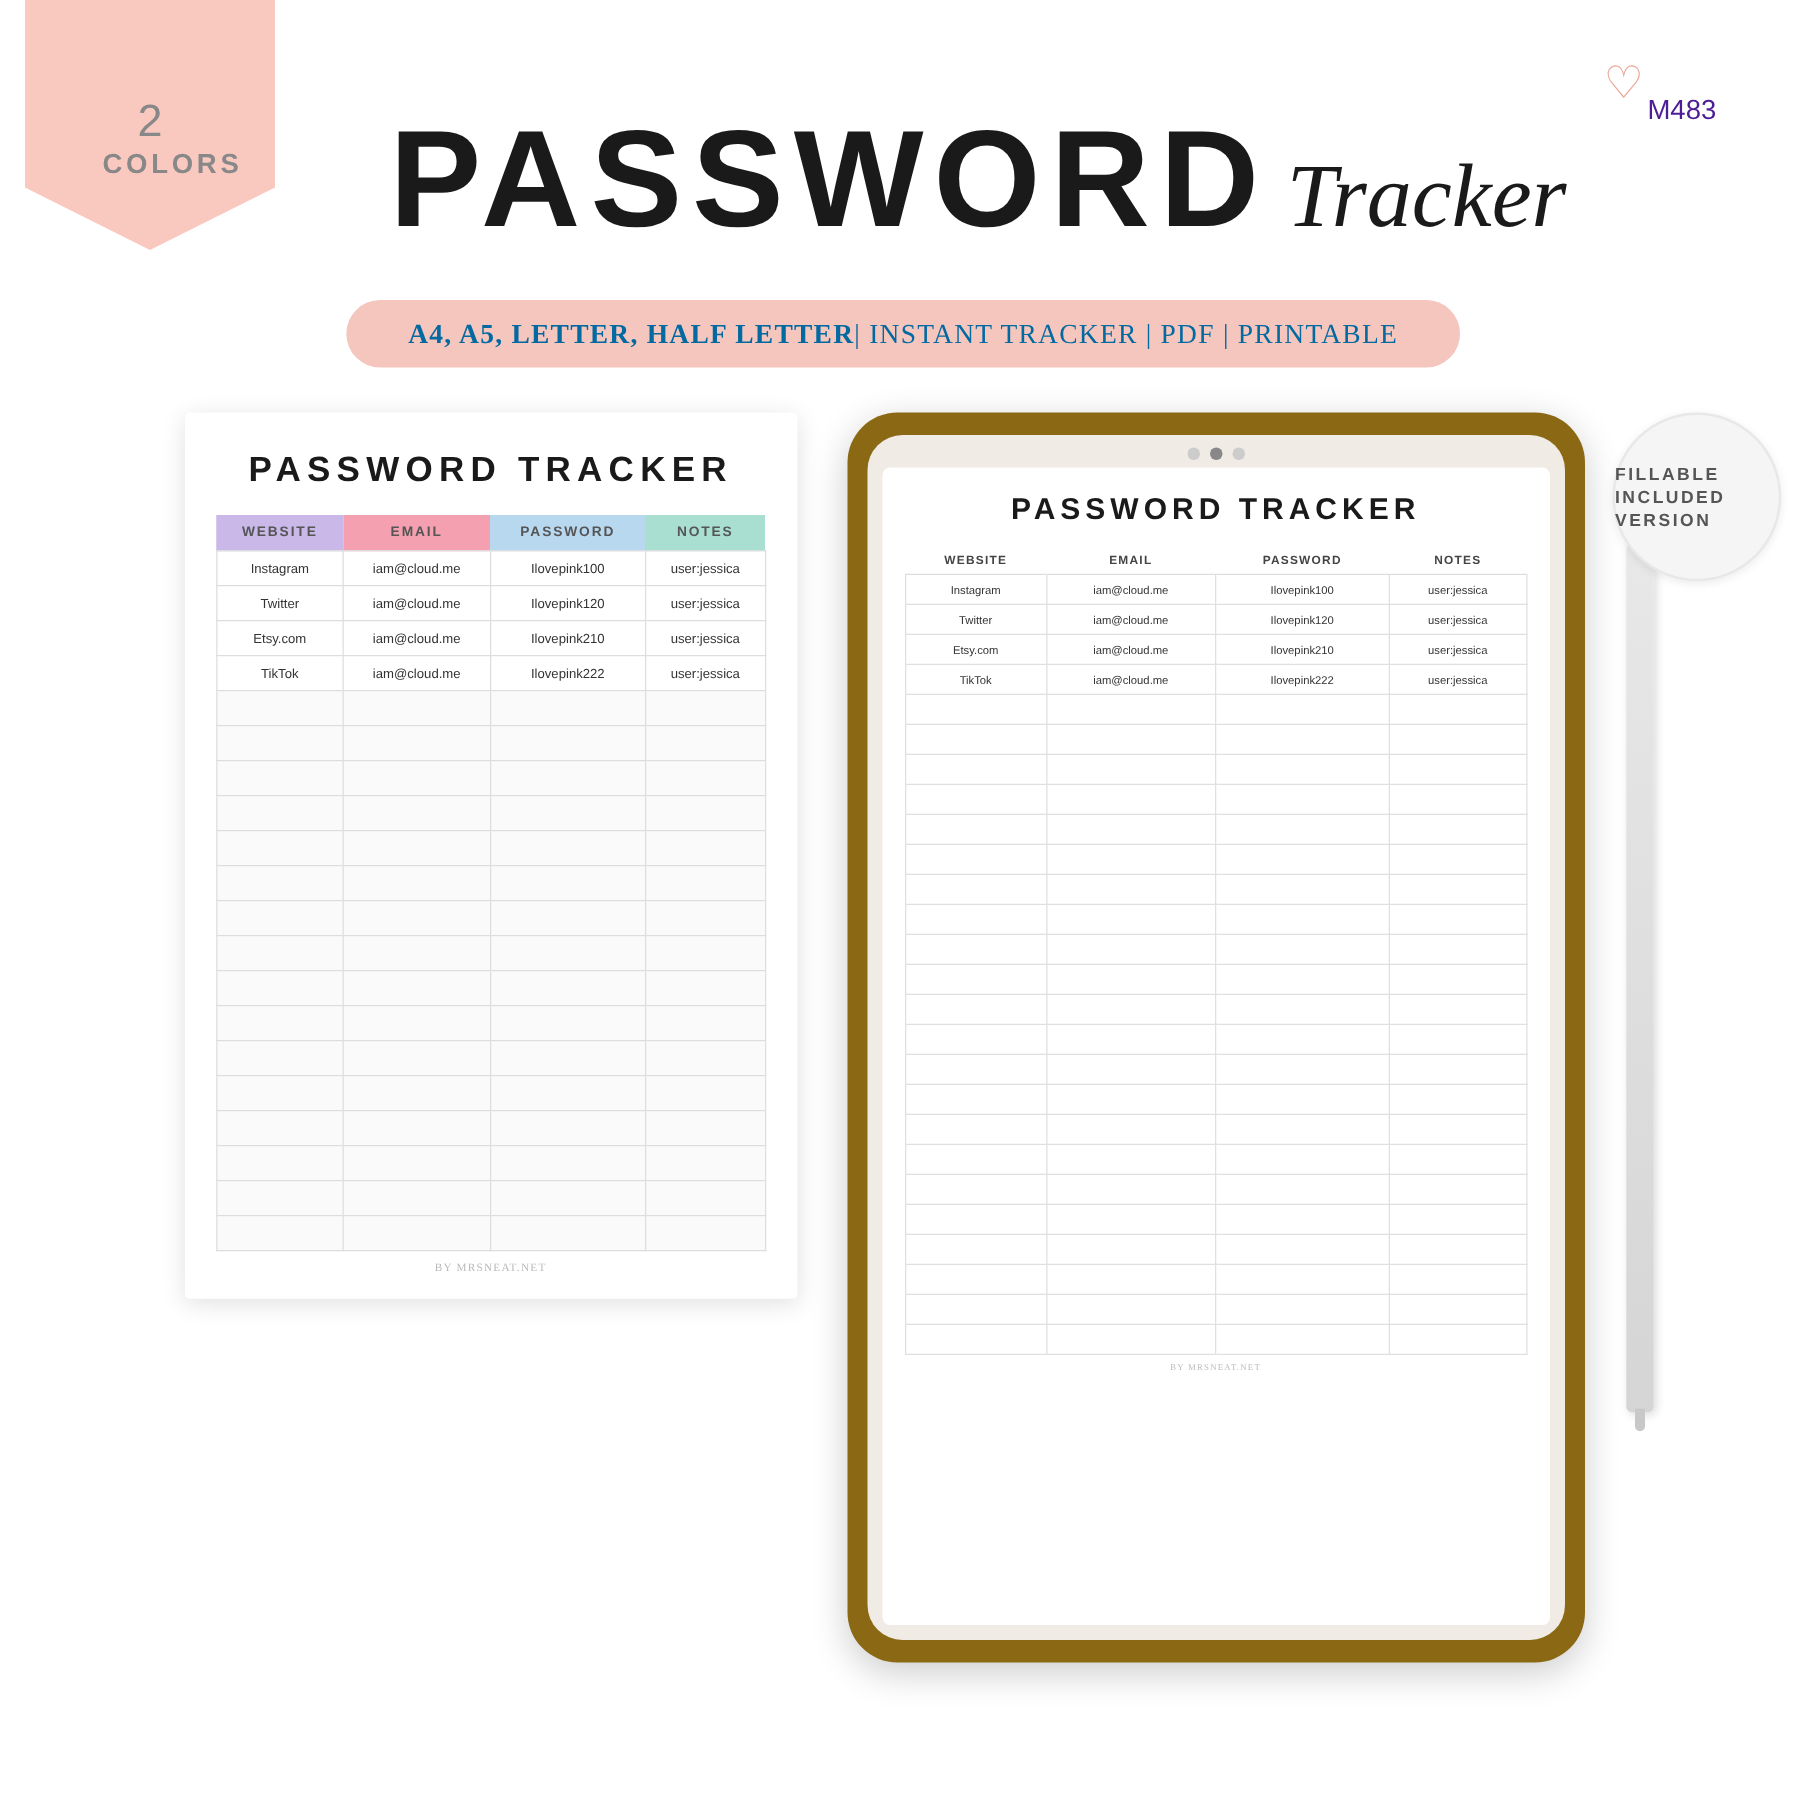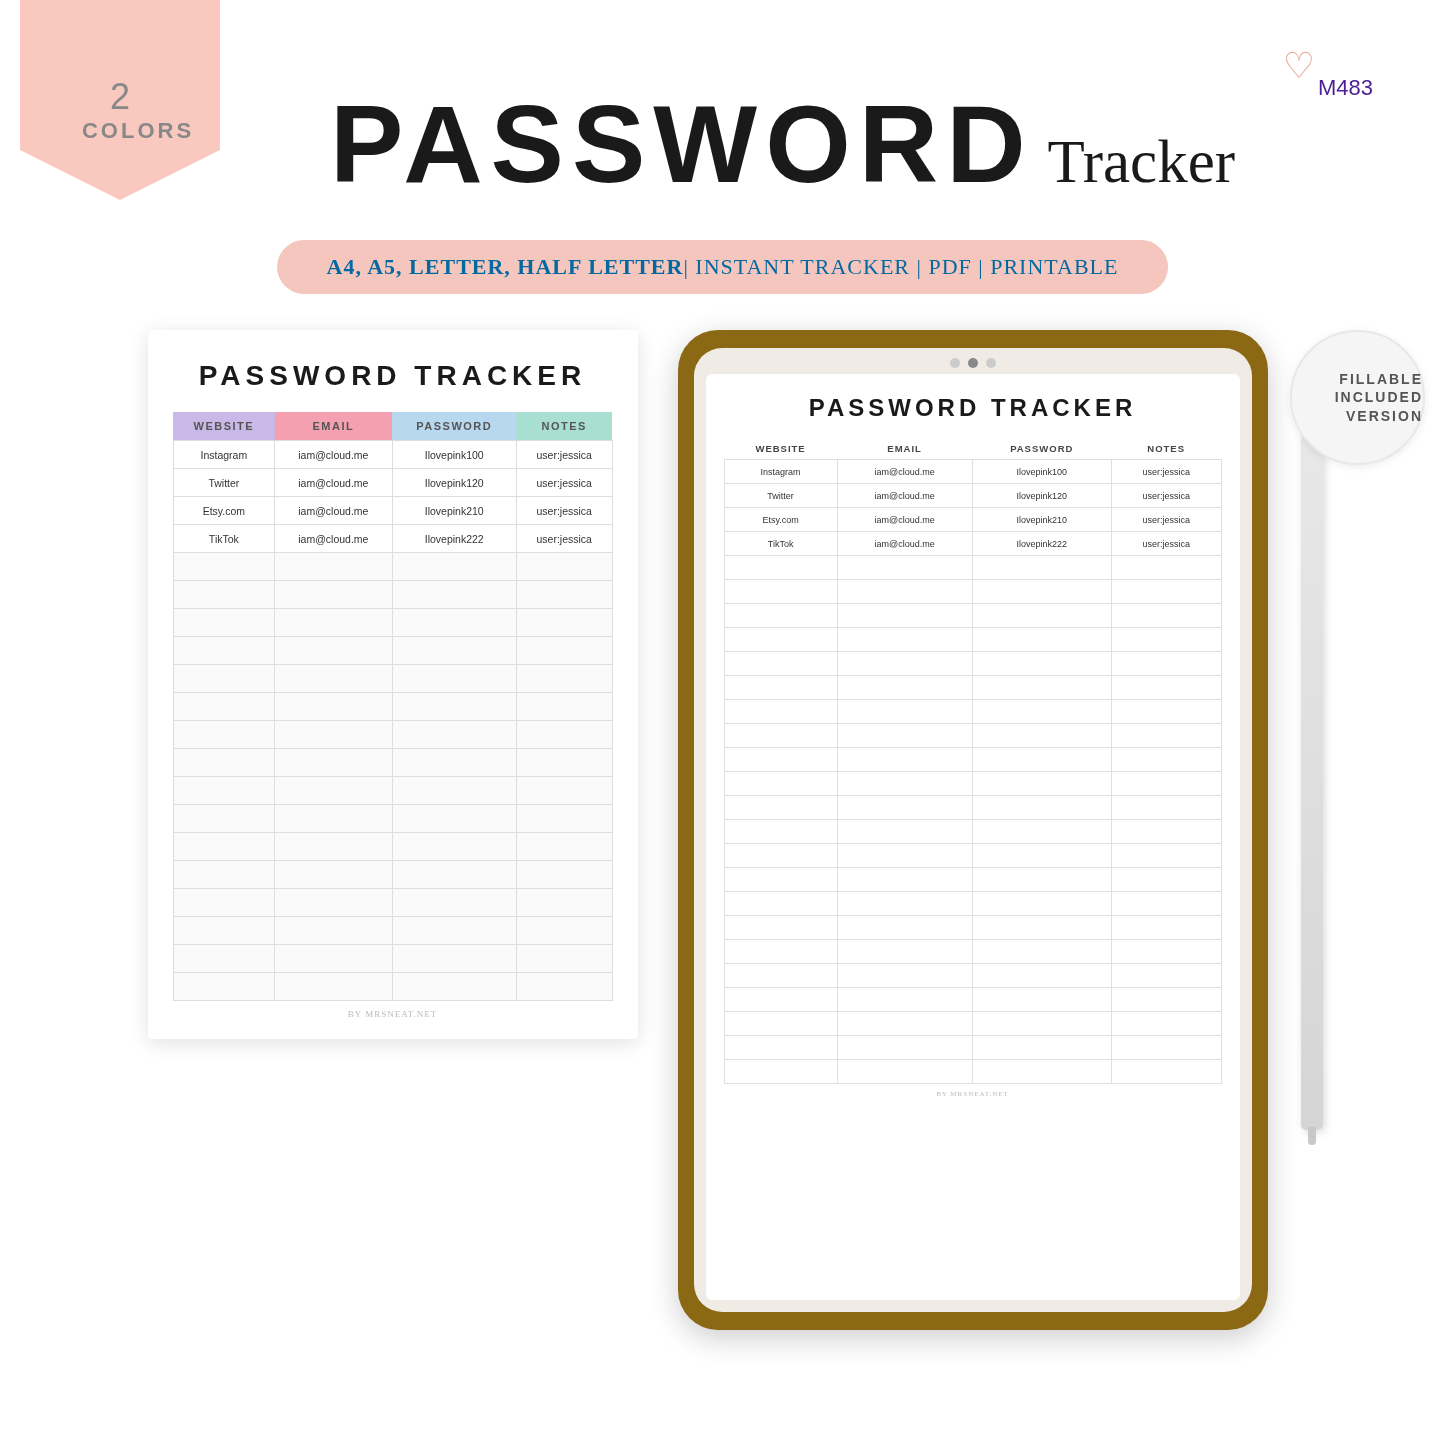--- a/index.html
+++ b/index.html
@@ -58,24 +58,25 @@
     }
     .title-password {
       font-size: 110px;
       font-family: 'Arial Narrow', Arial, sans-serif;
       font-weight: 900;
       letter-spacing: 8px;
       color: #1a1a1a;
       display: inline;
     }
     .title-tracker {
-      font-size: 61px;
+      font-size: 72px;
       font-family: 'Palatino Linotype', 'Book Antiqua', cursive, serif;
       font-weight: 400;
       color: #1a1a1a;
+      font-style: italic;
       display: inline;
       margin-left: 10px;
     }
     .product-code {
       position: absolute;
       top: 75px;
       right: 72px;
       font-size: 22px;
       font-family: Arial, sans-serif;
       color: #4c1d95;
@@ -289,21 +290,21 @@
     .fillable-badge {
       position: absolute;
       top: 330px;
       right: 20px;
       width: 135px;
       height: 135px;
       background: #f5f5f5;
       border-radius: 50%;
       display: flex;
       flex-direction: column;
-      align-items: flex-end;
+      align-items: flex-start;
       justify-content: center;
       border: 2px solid #e8e8e8;
       box-shadow: 0 2px 8px rgba(0,0,0,0.08);
       z-index: 10;
     }
     .fillable-badge span {
       font-size: 14px;
       font-family: Arial, sans-serif;
       font-weight: 800;
       letter-spacing: 2px;

